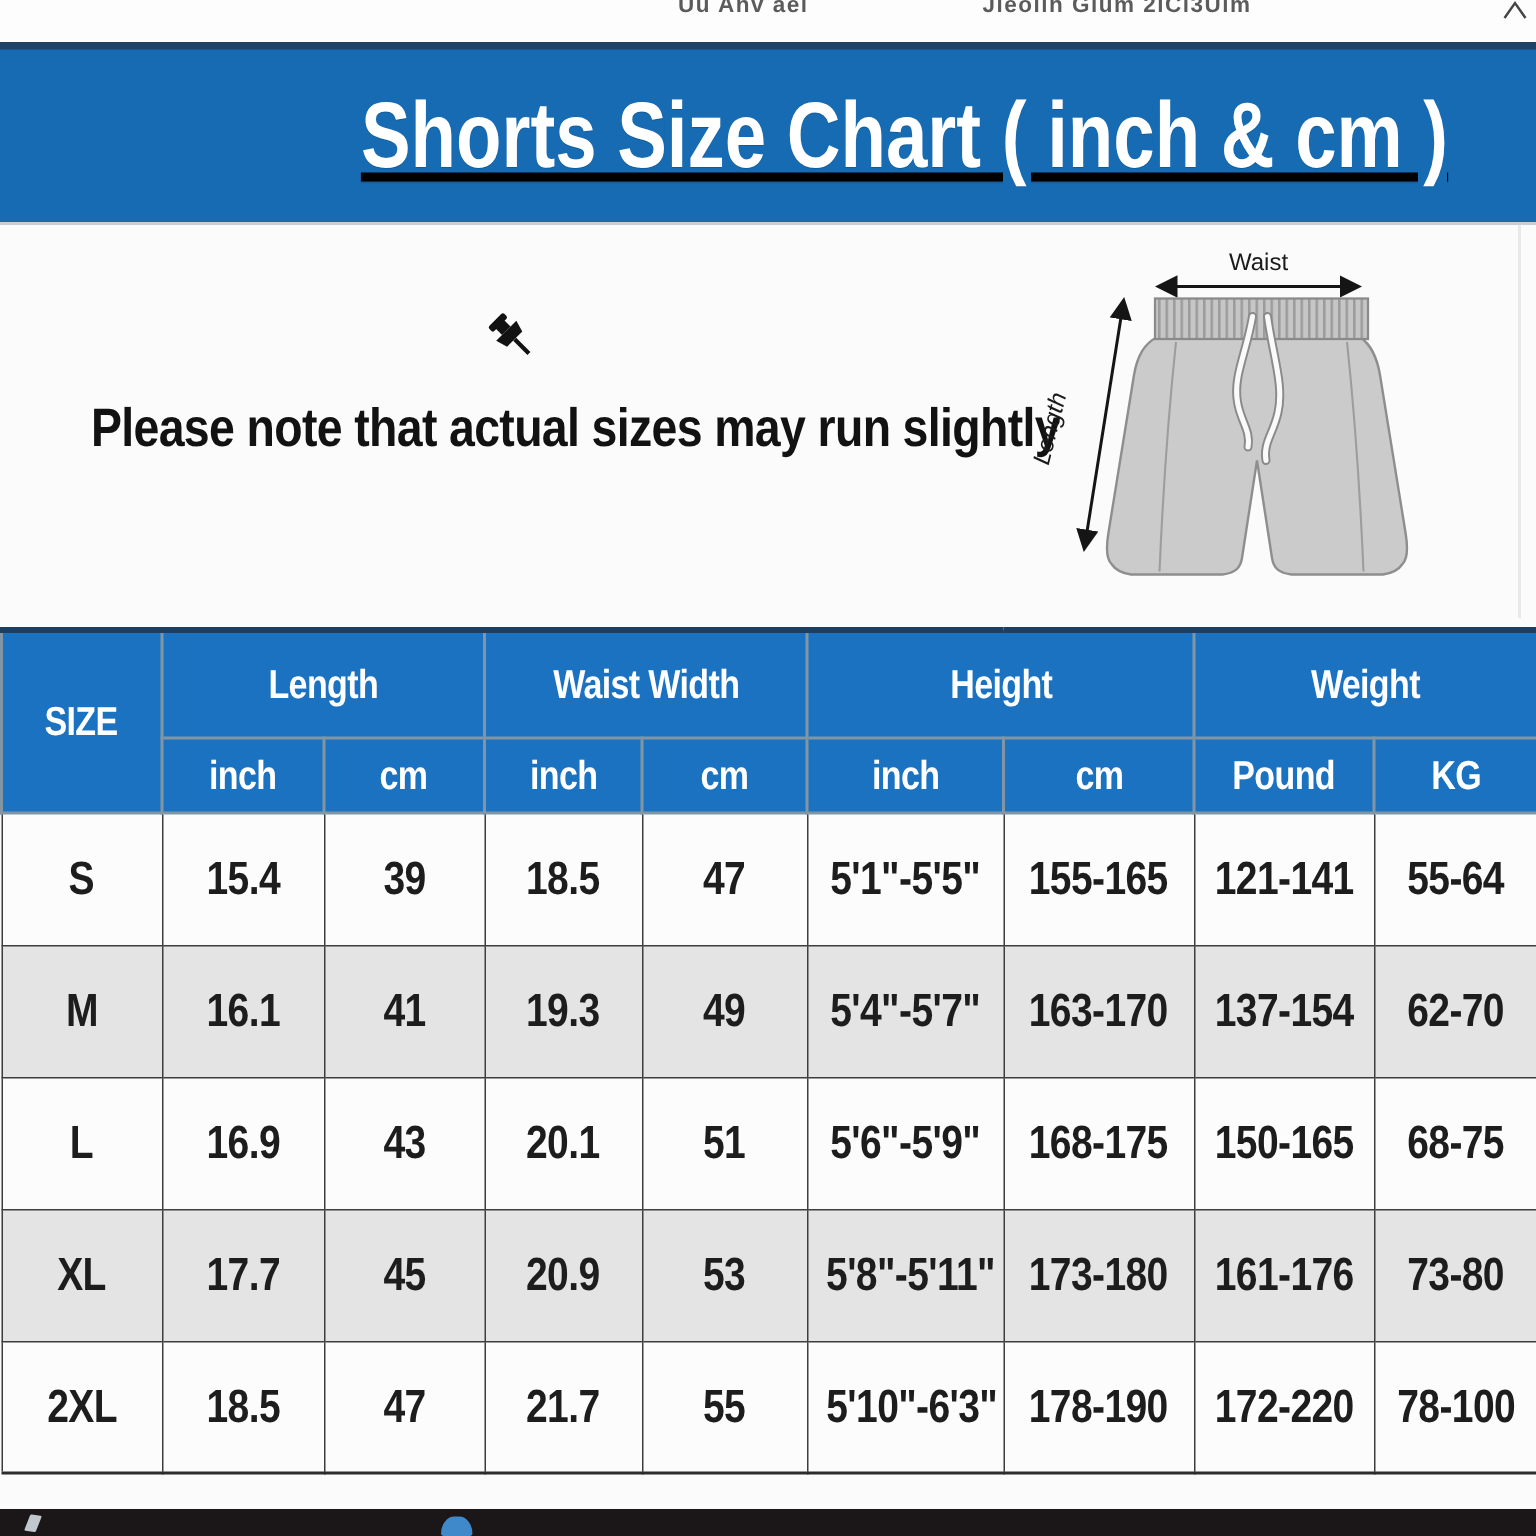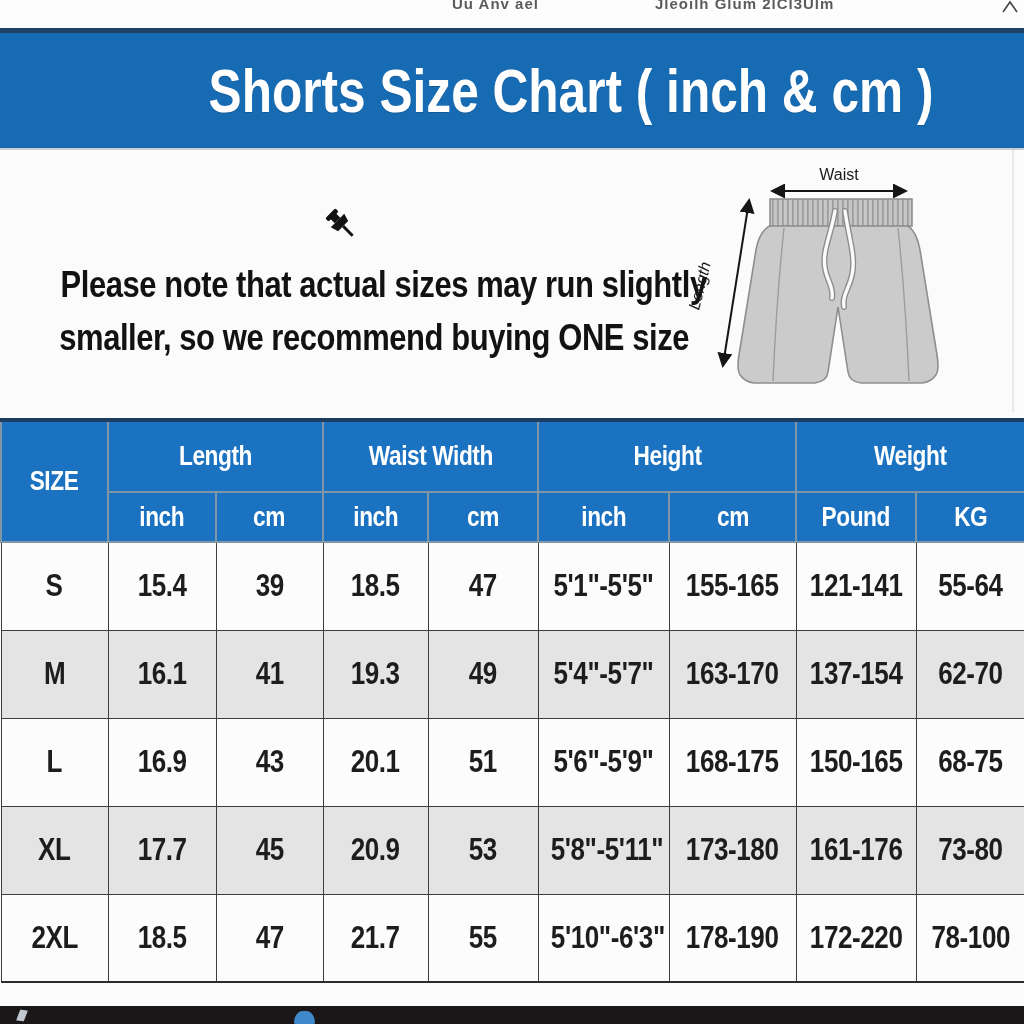--- a/index.html
+++ b/index.html
@@ -11,21 +11,21 @@
   .top-strip{position:absolute;left:0;top:0;width:1024px;height:28px;background:#fdfdfd;overflow:hidden;padding-left:16px;}
   .artifact{position:absolute;top:-5px;color:#3f3f3f;font-size:15px;font-weight:bold;
             letter-spacing:1px;white-space:nowrap;opacity:.85;}
   .artifact.left{left:452px;}
   .artifact.center{left:655px;}
   .caret{position:absolute;right:20px;top:-1px;}
 
   
   .banner{position:absolute;left:0;top:28px;width:1024px;height:122px;background:#176bb3;
           border-top:5px solid #1e4166;box-sizing:border-box;border-bottom:2px solid #c9ced4;
-          display:flex;align-items:center;justify-content:flex-end;padding-left:150px;}
+          display:flex;align-items:center;justify-content:flex-start;padding-left:150px;text-decoration:underline;}
   .banner .title{color:#fff;font-size:62px;font-weight:bold;letter-spacing:0px;
           display:inline-block;transform:scaleX(0.80);white-space:nowrap;
           text-shadow:0 1px 0 rgba(0,0,0,.15);}
 
   
   .note{position:absolute;left:8px;top:198px;width:668px;text-align:center;color:#121212;
         font-weight:bold;font-size:36px;line-height:53px;}
   .note .cnd{display:inline-block;transform:scaleX(0.86);letter-spacing:-0.5px;white-space:nowrap;}
   .pin{vertical-align:-7px;margin-right:1px;}
   .up-arrow{display:inline-block;position:relative;width:24px;height:31px;margin-left:14px;vertical-align:-3px;}
@@ -82,21 +82,20 @@
         <svg width="38" height="38" viewBox="0 0 24 24">
           <g transform="rotate(-45 12 12)" fill="#121212">
             <rect x="7.5" y="1.5" width="9" height="3" rx="1"></rect>
             <rect x="9.5" y="4" width="5" height="4"></rect>
             <path d="M6,8 L18,8 L16.5,13 L7.5,13 Z"></path>
             <rect x="11.1" y="13" width="1.8" height="8.5"></rect>
           </g>
         </svg>
       </span><span class="cnd">Please note that actual sizes may run slightly</span>
     </div>
-    <div><span class="cnd">smaller, so we recommend buying ONE size</span></div>
   </div>
 
   <div class="diagram">
     <svg width="320" height="252" viewBox="0 0 320 252">
       <defs>
         <marker id="ah" viewBox="0 0 10 10" refX="8" refY="5" markerWidth="7.5" markerHeight="7.5" orient="auto-start-reverse">
           <path d="M0,0 L10,5 L0,10 Z" fill="#151515"></path>
         </marker>
         <pattern id="ribs" width="5" height="8" patternUnits="userSpaceOnUse">
           <rect width="5" height="8" fill="#c6c6c6"></rect>

